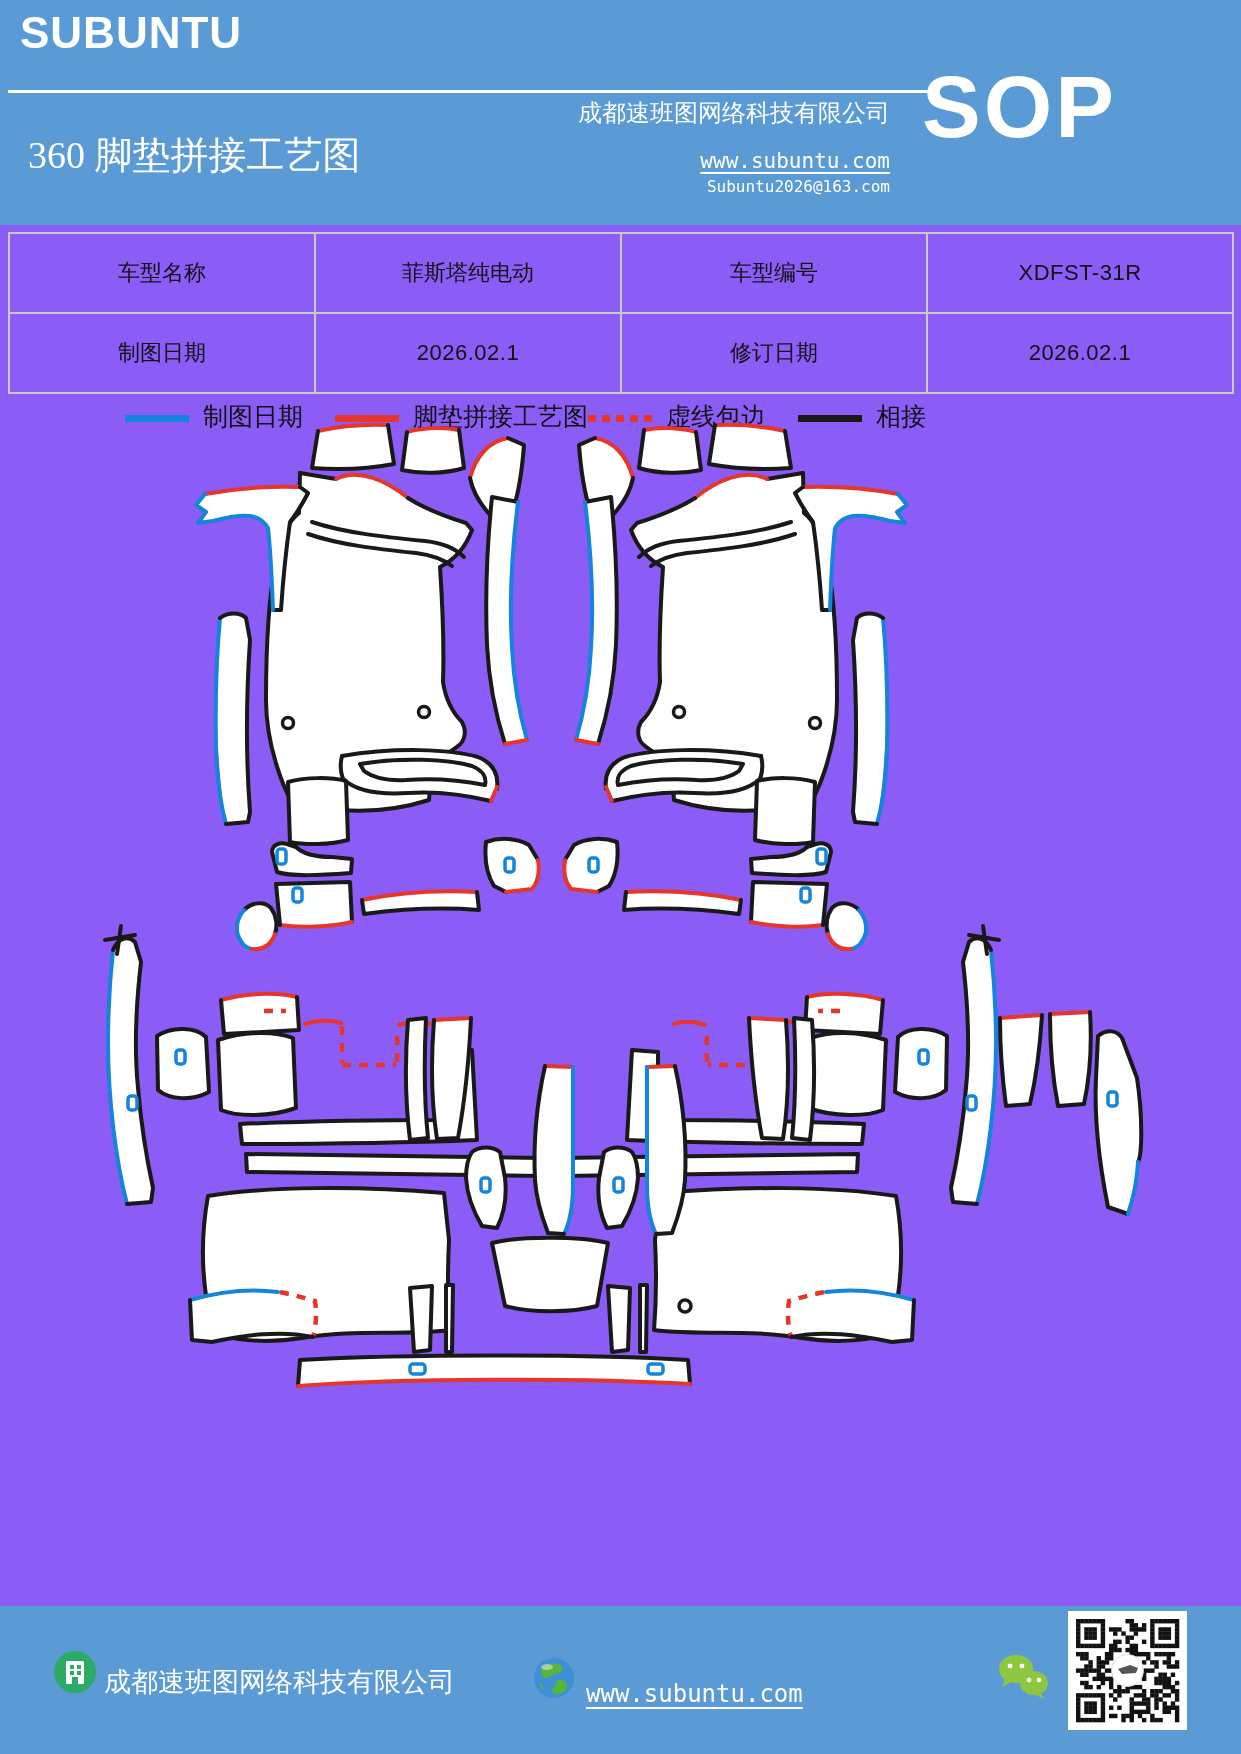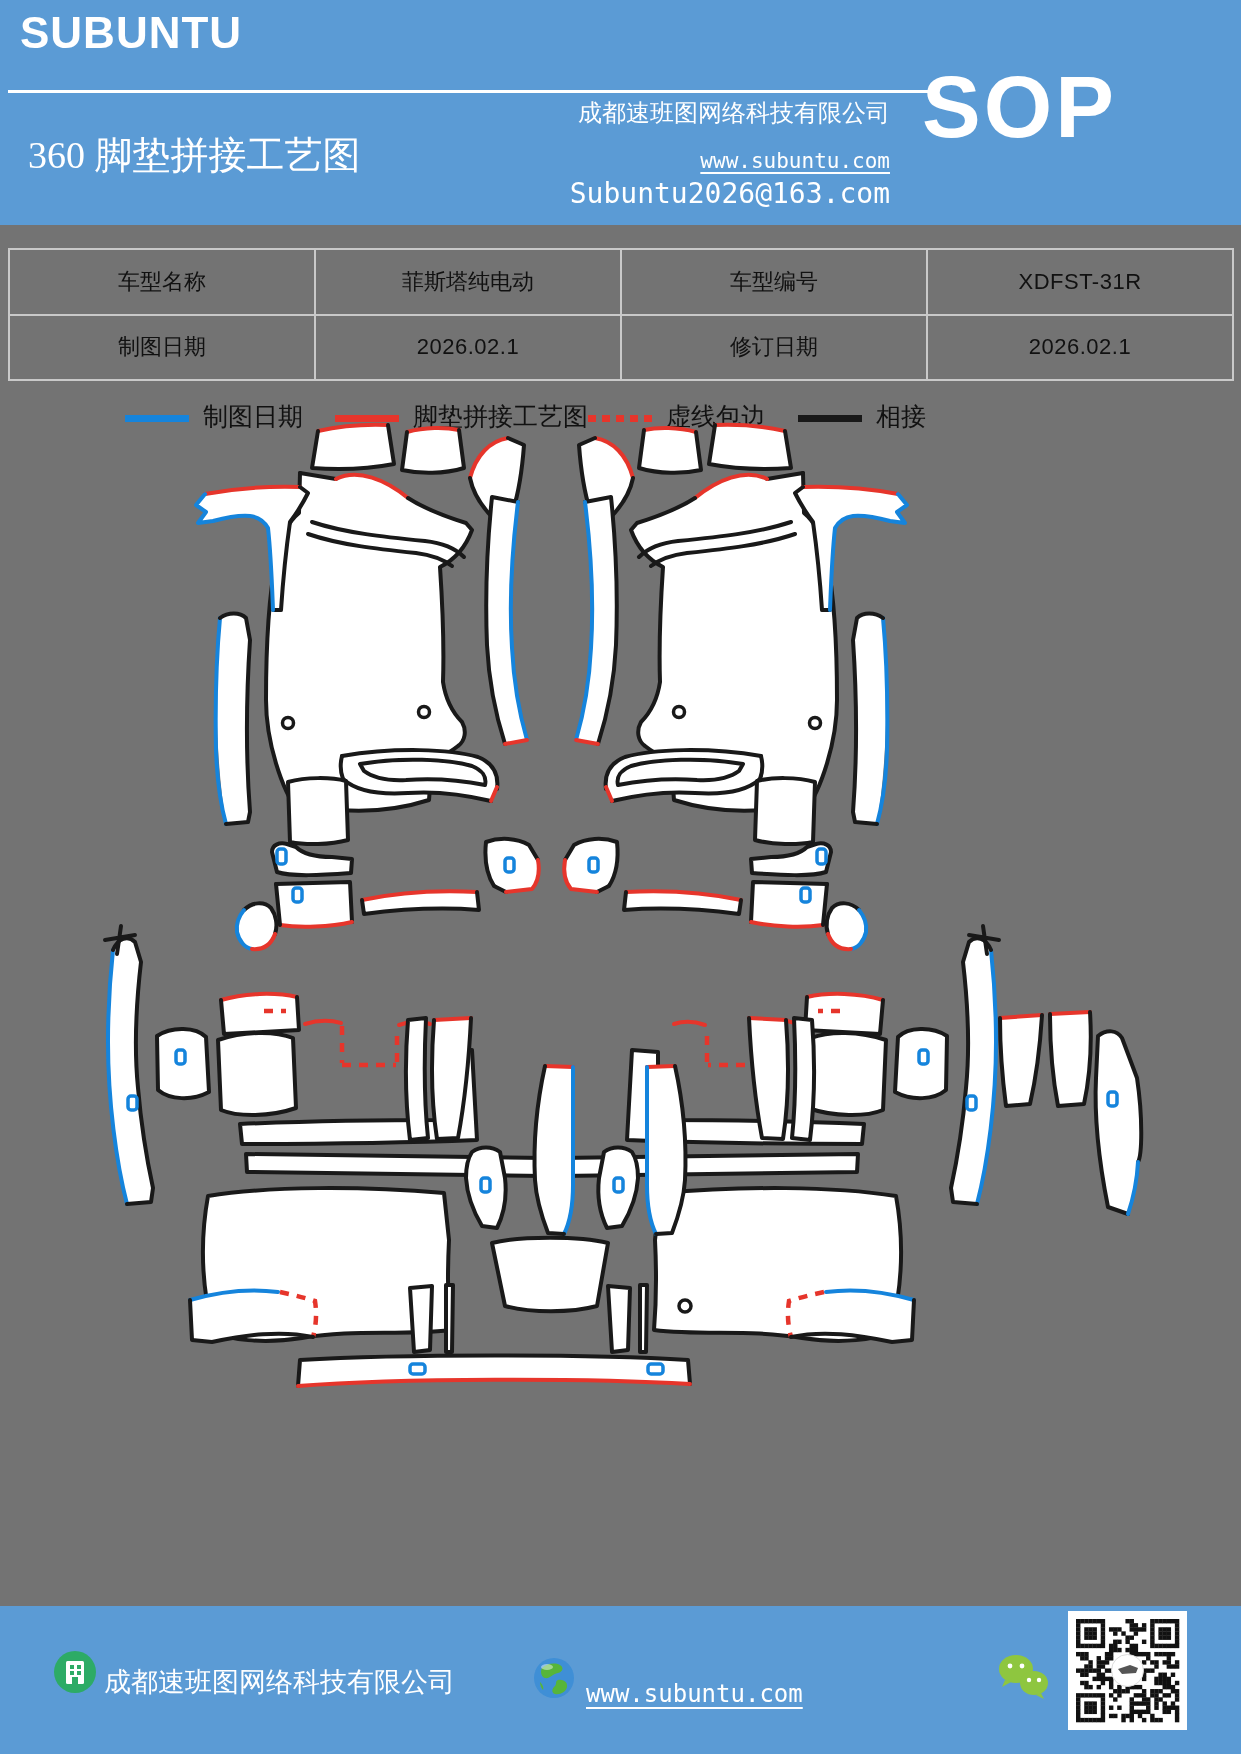--- a/index.html
+++ b/index.html
@@ -1,34 +1,34 @@
 <!DOCTYPE html>
 <html style="--banner: #5b9bd5; --ink: #191919; --blu: #1584dc; --red: #e6352b;"><head>
 <meta charset="utf-8">
 <style>
   html,body{margin:0;padding:0;background:#888;}
-  #page{position:relative;width:1241px;height:1754px;background:#737373;overflow:hidden;
+  #page{position:relative;width:1241px;height:1754px;background:#8b5cf6;overflow:hidden;
         font-family:"Liberation Sans","DejaVu Sans",sans-serif;}
   
   .banner{position:absolute;left:0;top:0;width:1241px;height:225px;background:var(--banner,#5b9bd5);}
   .logo{position:absolute;left:20px;top:8px;color:#fff;font-size:44px;font-weight:800;
         letter-spacing:1px;font-family:"Liberation Sans",sans-serif;}
   .hrule{position:absolute;left:8px;top:90px;width:928px;height:3px;background:#fff;}
   .h-company{position:absolute;right:351px;top:97px;color:#fff;font-size:24px;white-space:nowrap;
         font-family:"Liberation Serif","DejaVu Serif",serif;}
   .sop{position:absolute;left:922px;top:56px;color:#fff;font-size:88px;font-weight:bold;
         letter-spacing:3px;font-family:"Liberation Sans",sans-serif;text-align:right;}
   .title{position:absolute;left:28px;top:130px;color:#fff;font-size:38px;
         font-family:"Liberation Serif","DejaVu Serif",serif;}
   .h-www{position:absolute;right:351px;top:149px;color:#fff;font-size:21px;white-space:nowrap;
         font-family:"DejaVu Sans Mono","Liberation Mono",monospace;text-decoration:underline;text-underline-offset:4px;}
-  .h-mail{position:absolute;right:351px;top:177px;color:#fff;font-size:28px;white-space:nowrap;
+  .h-mail{position:absolute;right:351px;top:177px;color:#fff;font-size:16px;white-space:nowrap;
         font-family:"DejaVu Sans Mono","Liberation Mono",monospace;}
   
-  .itable{position:absolute;left:8px;top:232px;width:1226px;height:133px;border-collapse:collapse;table-layout:fixed;margin-top:16px;}
+  .itable{position:absolute;left:8px;top:232px;width:1226px;height:162px;border-collapse:collapse;table-layout:fixed;}
   .itable td{border:2px solid #c9c9c9;text-align:center;vertical-align:middle;font-size:22px;color:#111;}
   .cell-label{font-family:"Liberation Serif","DejaVu Serif",serif;}
   .cell-value{font-family:"Liberation Sans",sans-serif;font-weight:400;letter-spacing:.5px;}
   
   .legend{position:absolute;left:0;top:400px;width:1241px;height:36px;}
   .lg-item{position:absolute;top:0;display:flex;align-items:center;}
   .lg-swatch{width:64px;height:7px;margin-top:3px;}
   .lg-label{margin-left:14px;font-size:25px;color:#111;font-family:"Liberation Serif","DejaVu Serif",serif;}
   
   .drawing{position:absolute;left:0;top:420px;width:1241px;height:980px;}

